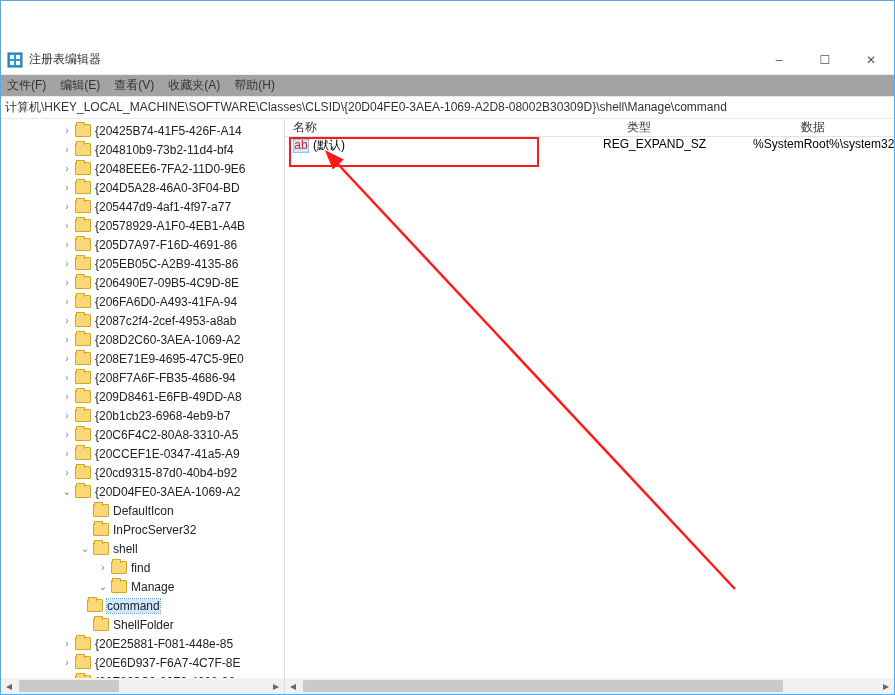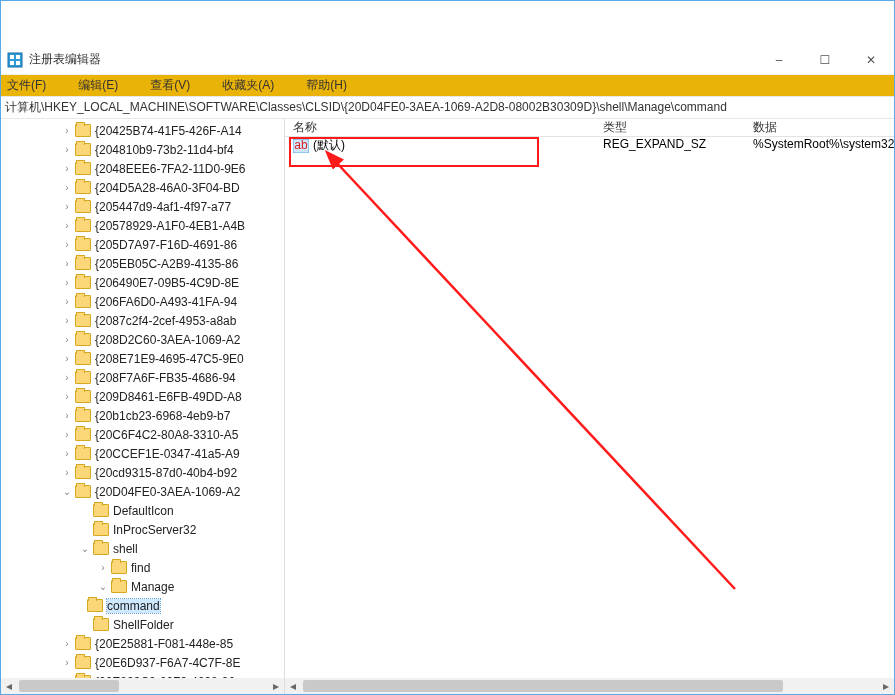--- a/index.html
+++ b/index.html
@@ -3,21 +3,21 @@
 <meta charset="utf-8">
 <style>
   * { margin: 0; padding: 0; box-sizing: border-box; font-family: "Microsoft YaHei", "Segoe UI", sans-serif; font-size: 12px; }
   html, body { width: 895px; height: 695px; overflow: hidden; background: #fff; }
   .window { width: 895px; height: 695px; border: 1px solid #5aa9e6; display: flex; flex-direction: column; position: relative; }
   .titlebar { height: 30px; display: flex; align-items: center; padding: 0 0 0 6px; border-bottom: 1px solid #eee; margin-top: 44px; }
   .titlebar .app-icon { width: 16px; height: 16px; margin-right: 6px; }
   .titlebar .title { flex: 1; color: #333; }
   .win-controls { display: flex; height: 100%; }
   .win-btn { width: 46px; height: 100%; display: flex; align-items: center; justify-content: center; color: #555; }
-  .menubar { height: 22px; display: flex; align-items: center; padding: 0 6px; border-bottom: 1px solid #e8e8e8; background: #eab308; gap: 18px; }
+  .menubar { height: 22px; display: flex; align-items: center; padding: 0 6px; border-bottom: 1px solid #e8e8e8; background: #a3a3a3; }
   .menubar .menu-item { margin-right: 14px; color: #333; cursor: default; }
   .addressbar { height: 22px; display: flex; align-items: center; padding: 0 4px; border-bottom: 1px solid #e8e8e8; background: #fff; color: #333; white-space: nowrap; overflow: hidden; }
   .content { flex: 1; display: flex; min-height: 0; }
   .tree-pane { width: 284px; border-right: 1px solid #ddd; overflow: hidden; position: relative; }
   .tree-scroll { position: absolute; top: 0; left: 0; right: 0; bottom: 16px; overflow: hidden; }
   .tree { padding: 2px 0 0 0; }
   .tree-row { display: flex; align-items: center; height: 19px; white-space: nowrap; }
   .expander { width: 12px; height: 12px; display: inline-flex; align-items: center; justify-content: center; color: #888; font-size: 10px; margin-right: 2px; cursor: default; }
   .expander.blank { visibility: hidden; }
   .folder-icon { width: 16px; height: 13px; background: #fcd77a; border: 1px solid #d6a820; border-radius: 1px; margin-right: 4px; position: relative; }
@@ -26,21 +26,21 @@
   .tree-label.selected { background: #cde8ff; outline: 1px dotted #6aa7de; }
   .depth0 { padding-left: 60px; }
   .depth1 { padding-left: 78px; }
   .depth2 { padding-left: 96px; }
   .depth3 { padding-left: 72px; }
   .hscroll { position: absolute; bottom: 0; left: 0; right: 0; height: 16px; background: #f1f1f1; display: flex; align-items: center; }
   .hscroll .arrow { width: 16px; height: 16px; display: flex; align-items: center; justify-content: center; color: #666; }
   .hscroll .track { flex: 1; position: relative; height: 16px; }
   .hscroll .thumb { position: absolute; top: 2px; left: 2px; height: 12px; width: 100px; background: #c9c9c9; border-radius: 2px; }
   .list-pane { flex: 1; position: relative; overflow: hidden; }
-  .list-header { height: 18px; display: flex; align-items: center; border-bottom: 1px solid #e3e3e3; background: #fff; }
+  .list-header { height: 18px; display: flex; align-items: center; border-bottom: 1px solid #e3e3e3; background: #fff; gap: 24px; }
   .list-header .col { padding: 0 8px; color: #333; }
   .col-name { width: 310px; }
   .col-type { width: 150px; }
   .col-data { flex: 1; }
   .list-body { position: relative; }
   .list-row { display: flex; align-items: flex-start; height: 18px; }
   .list-row .cell { padding: 0 8px; overflow: hidden; white-space: nowrap; }
   .reg-icon { width: 16px; height: 14px; display: inline-flex; align-items: center; justify-content: center; margin-right: 4px; vertical-align: middle; }
   .highlight-box { position: absolute; border: 2px solid #ff1a1a; pointer-events: none; }
   .arrow-line { position: absolute; pointer-events: none; }

